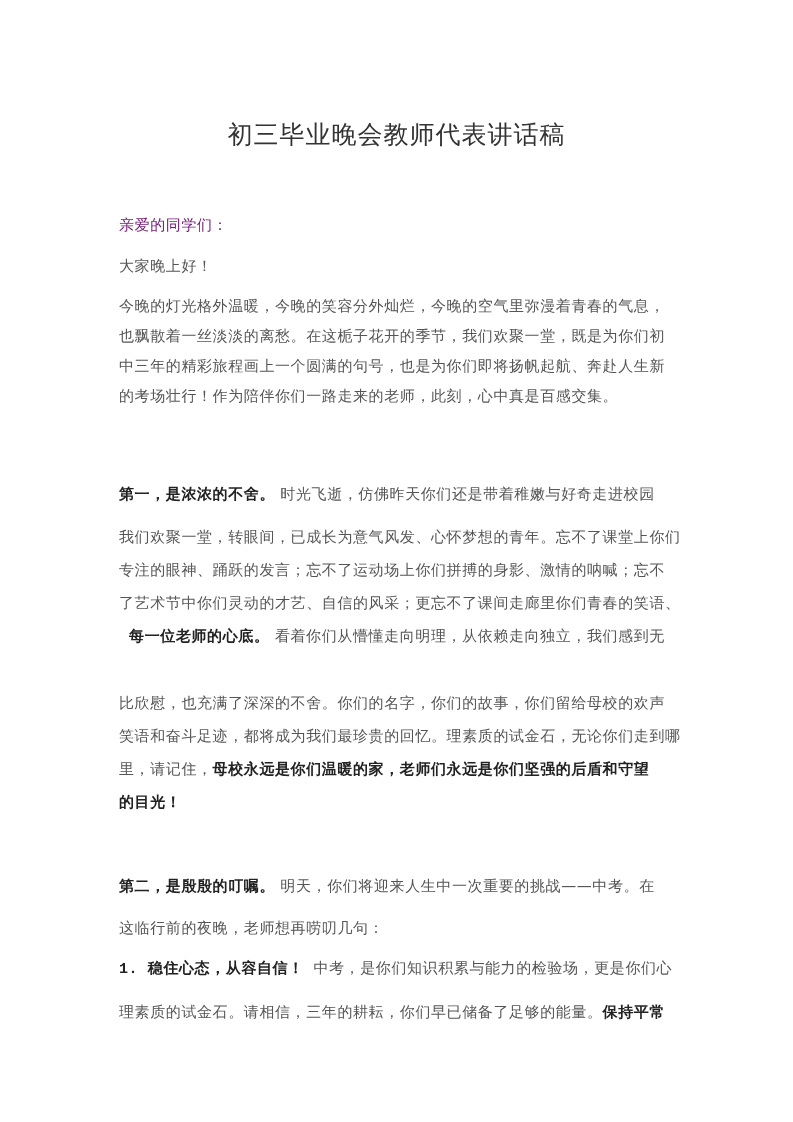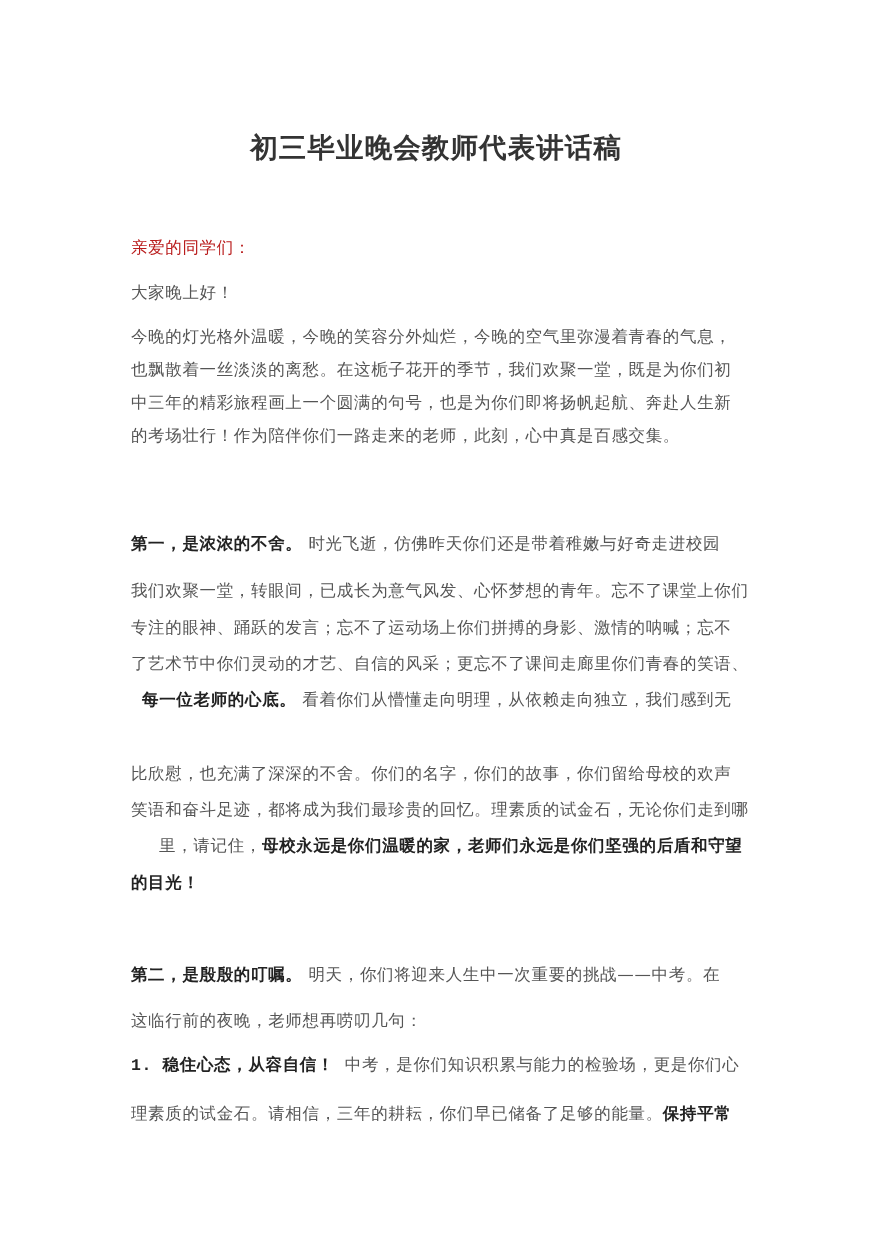--- a/index.html
+++ b/index.html
@@ -1,25 +1,25 @@
 <!DOCTYPE html>
 <html><head>
 <meta charset="utf-8">
 <style>
   html, body { margin: 0; padding: 0; background: #ffffff; }
   body { width: 793px; height: 1122px; position: relative; overflow: hidden;
          font-family: "DejaVu Serif", "Liberation Serif", serif; color: #3a3a3a; }
   .page { position: absolute; left: 0; top: 0; width: 793px; height: 1122px; background: #fff; }
   .title { position: absolute; left: 0; width: 793px; top: 118px; text-align: center;
-           font-size: 25px; letter-spacing: 1px; color: #333; font-family: "DejaVu Sans", sans-serif; font-weight: bold; }
+           font-size: 25px; letter-spacing: 1px; color: #333; font-family: "DejaVu Sans", sans-serif; font-weight: normal; }
   .p { position: absolute; left: 119px; width: 556px; font-size: 15px; color: #555;
        font-family: "DejaVu Sans", sans-serif; letter-spacing: 0.6px; margin: 0; }
   .p .b { color: #222; font-weight: bold; }
   .line { display: block; white-space: nowrap; height: 30px; line-height: 30px; }
-  .salute { color: #b91c1c; }
+  .salute { color: #701a75; }
 </style>
 </head>
 <body>
 
 <div class="page">
 
   <div class="title">初三毕业晚会教师代表讲话稿</div>
 
   <p class="p salute" style="top:210px;">
     <span class="line">亲爱的同学们：</span>
@@ -37,21 +37,21 @@
   </p>
 
   <p class="p" style="top:479px;">
     <span class="line" style="height:43px;line-height:30px;"><span class="b">第一，是浓浓的不舍。</span><span> 时光飞逝，仿佛昨天你们还是带着稚嫩与好奇走进校园</span></span>
     <span class="line" style="height:33px;">我们欢聚一堂，转眼间，已成长为意气风发、心怀梦想的青年。忘不了课堂上你们</span>
     <span class="line" style="height:33px;">专注的眼神、踊跃的发言；忘不了运动场上你们拼搏的身影、激情的呐喊；忘不</span>
     <span class="line" style="height:33px;">了艺术节中你们灵动的才艺、自信的风采；更忘不了课间走廊里你们青春的笑语、</span>
     <span class="line" style="height:43px;text-align:center;"><span class="b">每一位老师的心底。</span><span> 看着你们从懵懂走向明理，从依赖走向独立，我们感到无</span></span>
     <span class="line" style="height:33px;margin-top:24px;">比欣慰，也充满了深深的不舍。你们的名字，你们的故事，你们留给母校的欢声</span>
     <span class="line" style="height:33px;">笑语和奋斗足迹，都将成为我们最珍贵的回忆。理素质的试金石，无论你们走到哪</span>
-    <span class="line" style="height:33px;text-align:right;"><span>里，请记住，</span><span class="b">母校永远是你们温暖的家，老师们永远是你们坚强的后盾和守望</span></span>
+    <span class="line" style="height:33px;"><span>里，请记住，</span><span class="b">母校永远是你们温暖的家，老师们永远是你们坚强的后盾和守望</span></span>
     <span class="line"><span class="b">的目光！</span></span>
   </p>
 
   <p class="p" style="top:871px;">
     <span class="line" style="height:42px;"><span class="b">第二，是殷殷的叮嘱。</span><span> 明天，你们将迎来人生中一次重要的挑战——中考。在</span></span>
     <span class="line" style="height:42px;">这临行前的夜晚，老师想再唠叨几句：</span>
     <span class="line" style="height:42px;font-family:Liberation Mono, monospace;"><span class="b">1. 稳住心态，从容自信！</span><span> 中考，是你们知识积累与能力的检验场，更是你们心</span></span>
     <span class="line"><span>理素质的试金石。请相信，三年的耕耘，你们早已储备了足够的能量。</span><span class="b">保持平常</span></span>
   </p>
 

